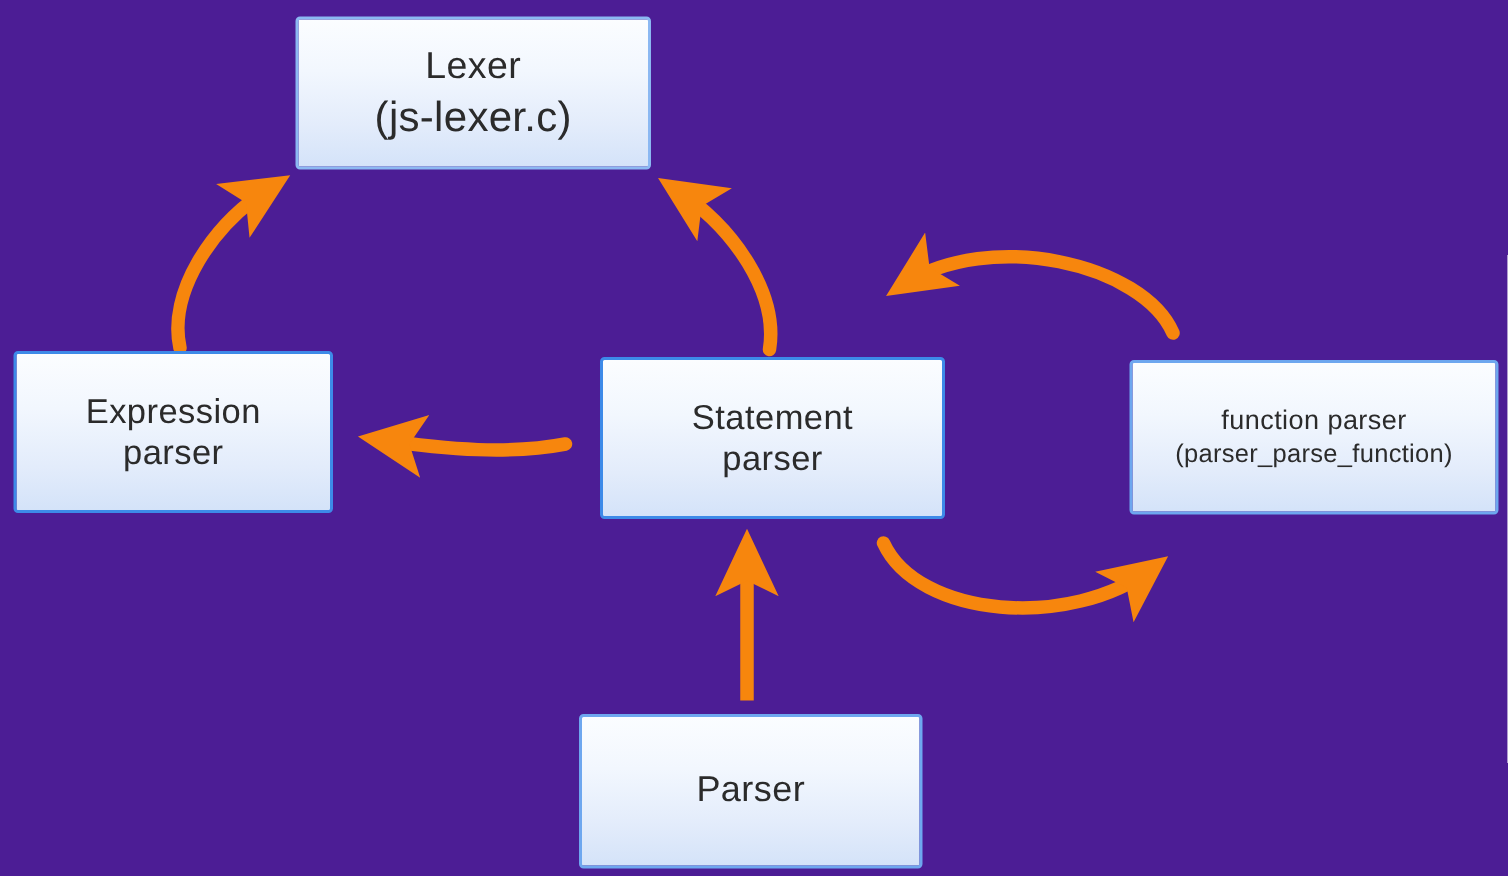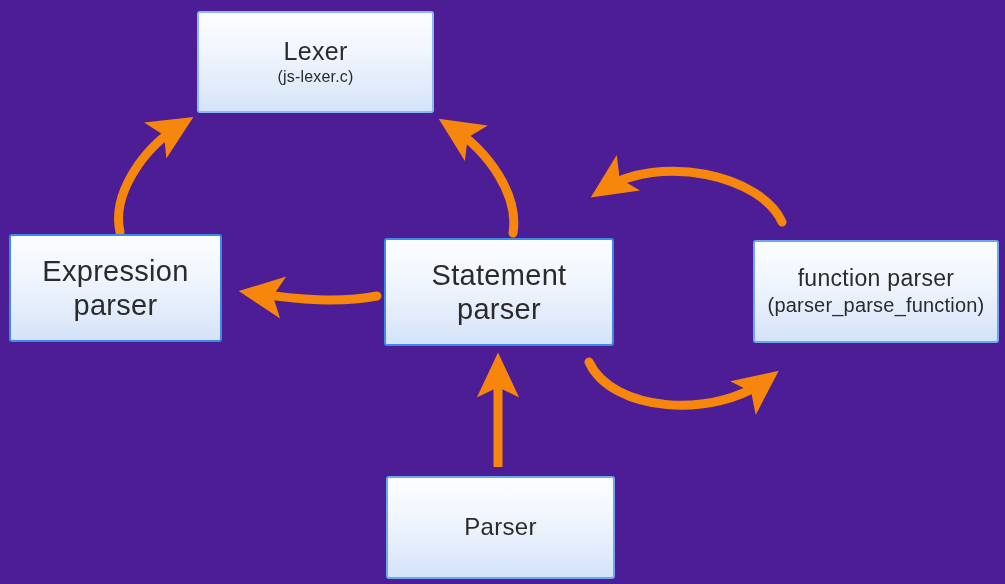--- a/index.html
+++ b/index.html
@@ -23,21 +23,21 @@
     display: flex;
     flex-direction: column;
     align-items: center;
     justify-content: center;
     text-align: center;
     color: #2b2b2b;
     line-height: 1.18;
     z-index: 3;
   }
   .node .title {
-    font-size: 29px;
+    font-size: 23px;
     letter-spacing: 0.3px;
     white-space: nowrap;
   }
   .node .sub {
     font-size: 19px;
     letter-spacing: 0.2px;
     white-space: nowrap;
     margin-top: 2px;
   }
   .node .title + .title { margin-top: 0px; }
@@ -45,37 +45,37 @@
   
   #node-lexer {
     left: 197px; top: 11px; width: 237px; height: 102px;
     border: 2px solid #8bb8f2;
   }
   #node-expression {
     left: 9px; top: 234px; width: 213px; height: 108px;
     border: 2px solid #3d8ae8;
   }
   #node-statement {
-    left: 384px; top: 238px; width: 230px; height: 108px;
+    left: 400px; top: 238px; width: 230px; height: 108px;
     border: 2px solid #3d8ae8;
   }
   #node-function {
     left: 753px; top: 240px; width: 246px; height: 103px;
     border: 2px solid #6ea7ef;
   }
   #node-parser {
     left: 386px; top: 476px; width: 229px; height: 103px;
     border: 2px solid #6ea7ef;
   }
-  #node-function .title { font-size: 23px; text-align: right; }
-  #node-function .sub { font-size: 20px; }
+  #node-function .title { font-size: 18px; text-align: right; }
+  #node-function .sub { font-size: 17px; }
   #node-parser .title { font-size: 24px; }
   #node-parser .sub { font-size: 18px; }
   #node-lexer .title { font-size: 25px; }
-  #node-lexer .sub { font-size: 16px; }
+  #node-lexer .sub { font-size: 28px; }
 
   #arrows {
     position: absolute;
     left: 0; top: 0;
     width: 1005px; height: 584px;
     z-index: 1;
   }
 </style>
 </head>
 <body>

